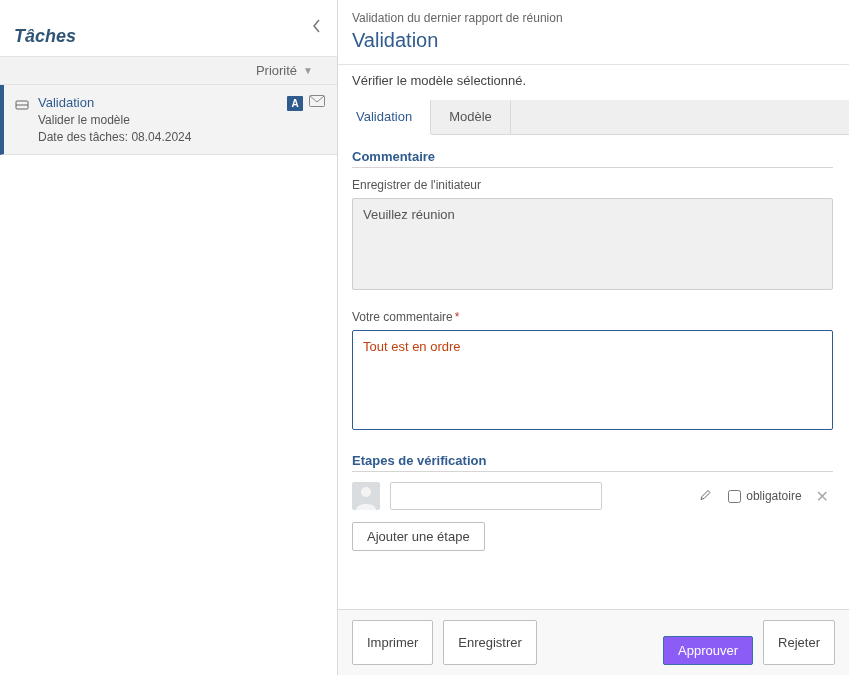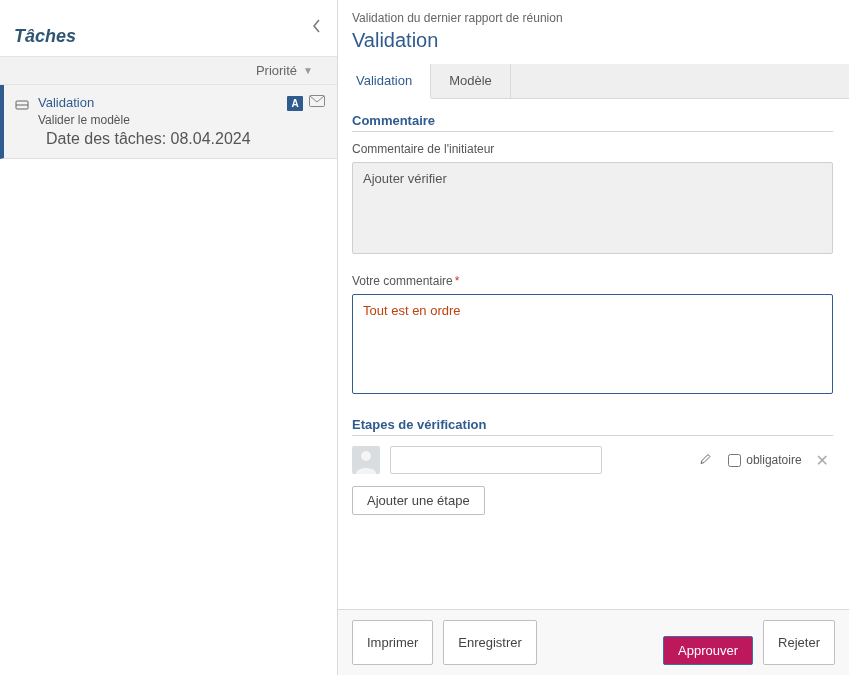--- a/index.html
+++ b/index.html
@@ -56,21 +56,21 @@
   border-bottom:1px solid #e0e0e0;
 }
 .task-icon {
   width:16px; height:16px;
   display:inline-flex; align-items:center; justify-content:center;
   color:#5a5a5a; margin-right:8px; margin-top:2px;
 }
 .task-body { flex:1; }
 .task-title { color:#2f5b8f; font-size:13px; }
 .task-sub { color:#555; font-size:12px; margin-top:3px; }
-.task-date { color:#555; font-size:16px; margin-top:3px;margin-left:8px; }
+.task-date { color:#555; font-size:12px; margin-top:3px; }
 .task-badges { display:flex; gap:6px; align-items:center; }
 .badge-a {
   width:16px; height:15px; background:#2f5b8f; color:#fff;
   font-weight:700; font-size:10px; display:inline-flex;
   align-items:center; justify-content:center; border-radius:1px;
 }
 .mail-icon { color:#888; }
 
 .main {
   flex:1;
@@ -147,21 +147,21 @@
 }
 .oblig { display:flex; align-items:center; gap:5px; font-size:12px; color:#555; }
 .oblig input { width:13px; height:13px; }
 .remove-x { color:#aaa; font-size:16px; cursor:pointer; padding:0 4px; }
 .btn {
   border:1px solid #bfbfbf; background:#fff; color:#444;
   padding:6px 14px; font-size:13px; border-radius:2px; cursor:pointer;
   font-family:inherit;
 }
 .btn.primary {
-  background:#be185d; border-color:#3a6ea8; color:#fff;margin-top:16px;
+  background:#8b5cf6; border-color:#3a6ea8; color:#fff;margin-top:16px;
 }
 .footer {
   border-top:1px solid #d9d9d9; background:#f8f8f8;
   padding:10px 14px; display:flex; justify-content:space-between;
 }
 .footer-left, .footer-right { display:flex; gap:10px; }
 .add-step-wrap { margin-bottom:10px; }
 </style>
 </head>
 <body>
@@ -200,28 +200,29 @@
               <path d="M1 1 L8 7 L15 1" fill="none" stroke="#888" stroke-width="1"></path>
             </svg>
         </span>
       </div>
     </div>
   </aside>
 
   <main class="main">
     <div class="breadcrumb">Validation du dernier rapport de réunion</div>
     <div class="page-title">Validation</div>
+    <div class="subtitle">Vérifier le modèle sélectionné.</div>
     <div class="tabs">
       <div class="tab active">Validation</div>
       <div class="tab">Modèle</div>
     </div>
     <div class="content">
       <div class="section-title">Commentaire</div>
-      <label class="field-label">Commentaire de l'initiateur</label>
-      <div class="readonly-box">Ajouter vérifier</div>
+      <label class="field-label">Enregistrer de l'initiateur</label>
+      <div class="readonly-box">Veuillez réunion</div>
 
       <label class="field-label">
         <span>Votre commentaire</span><span class="req">*</span>
       </label>
       <textarea class="textarea" style="">Tout est en ordre</textarea>
 
       <div class="section-title">Etapes de vérification</div>
       <div class="verif-row">
         <div class="avatar">
           <svg width="28" height="28" viewBox="0 0 28 28">

